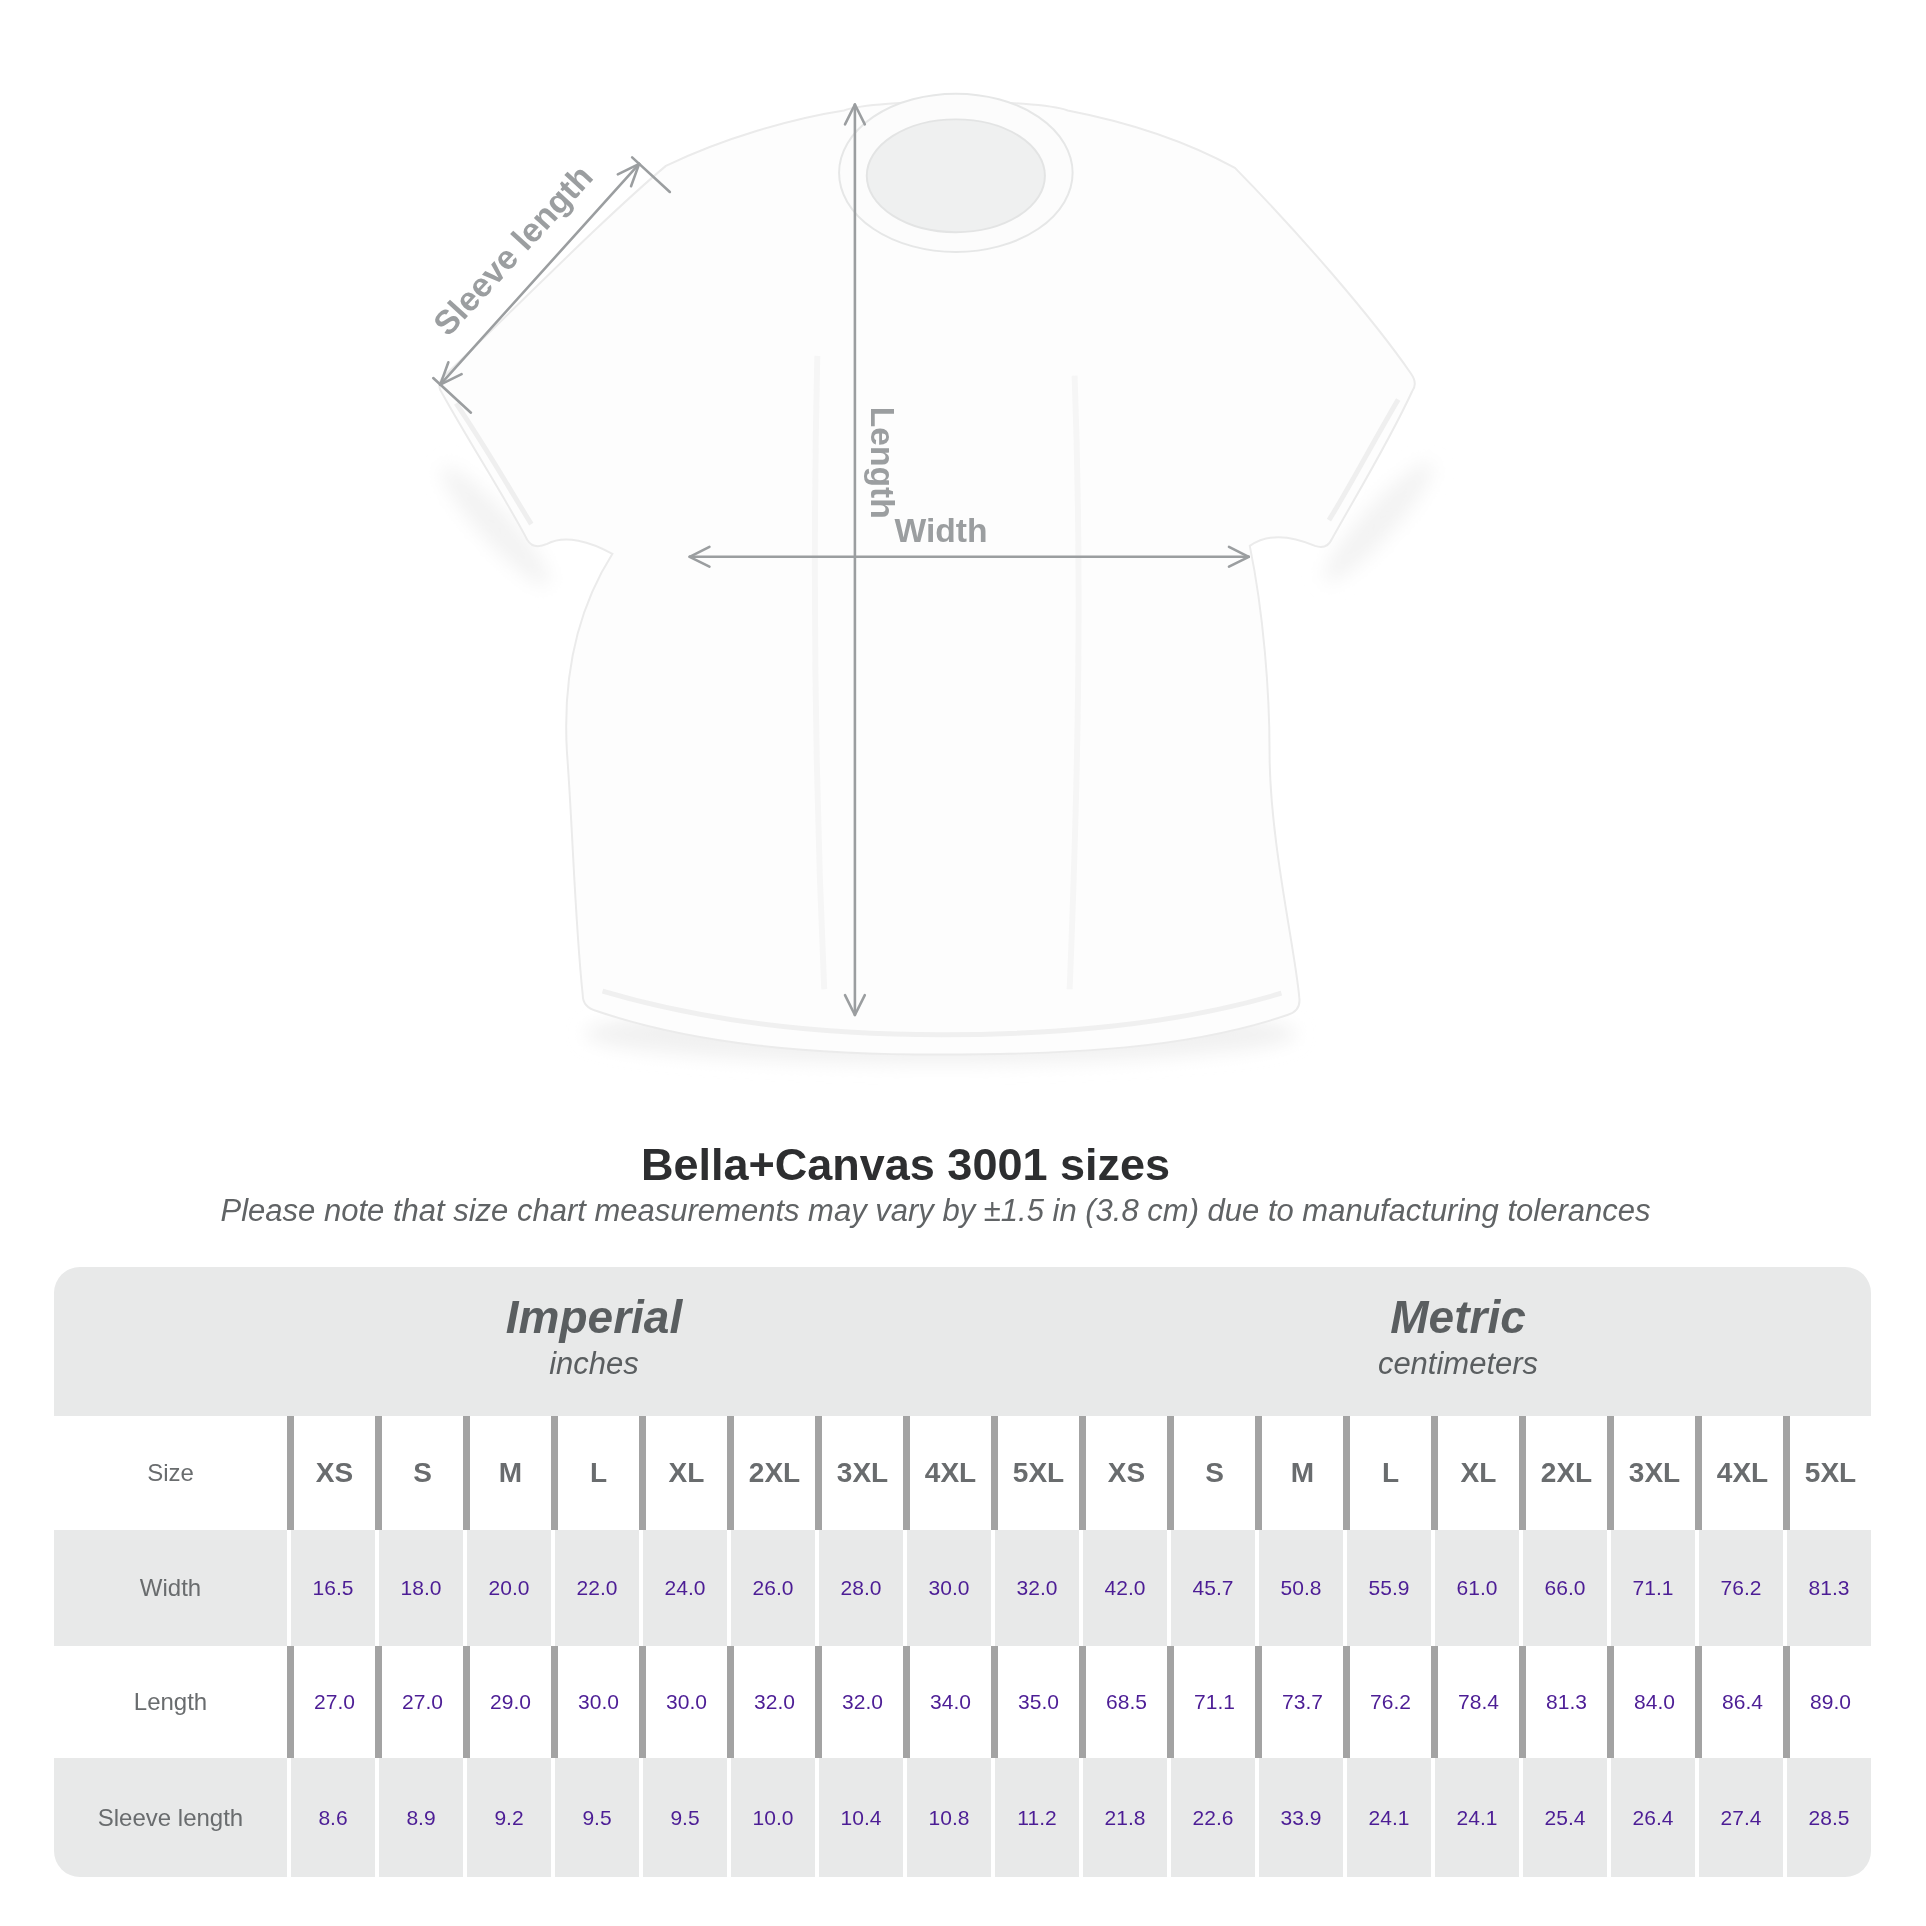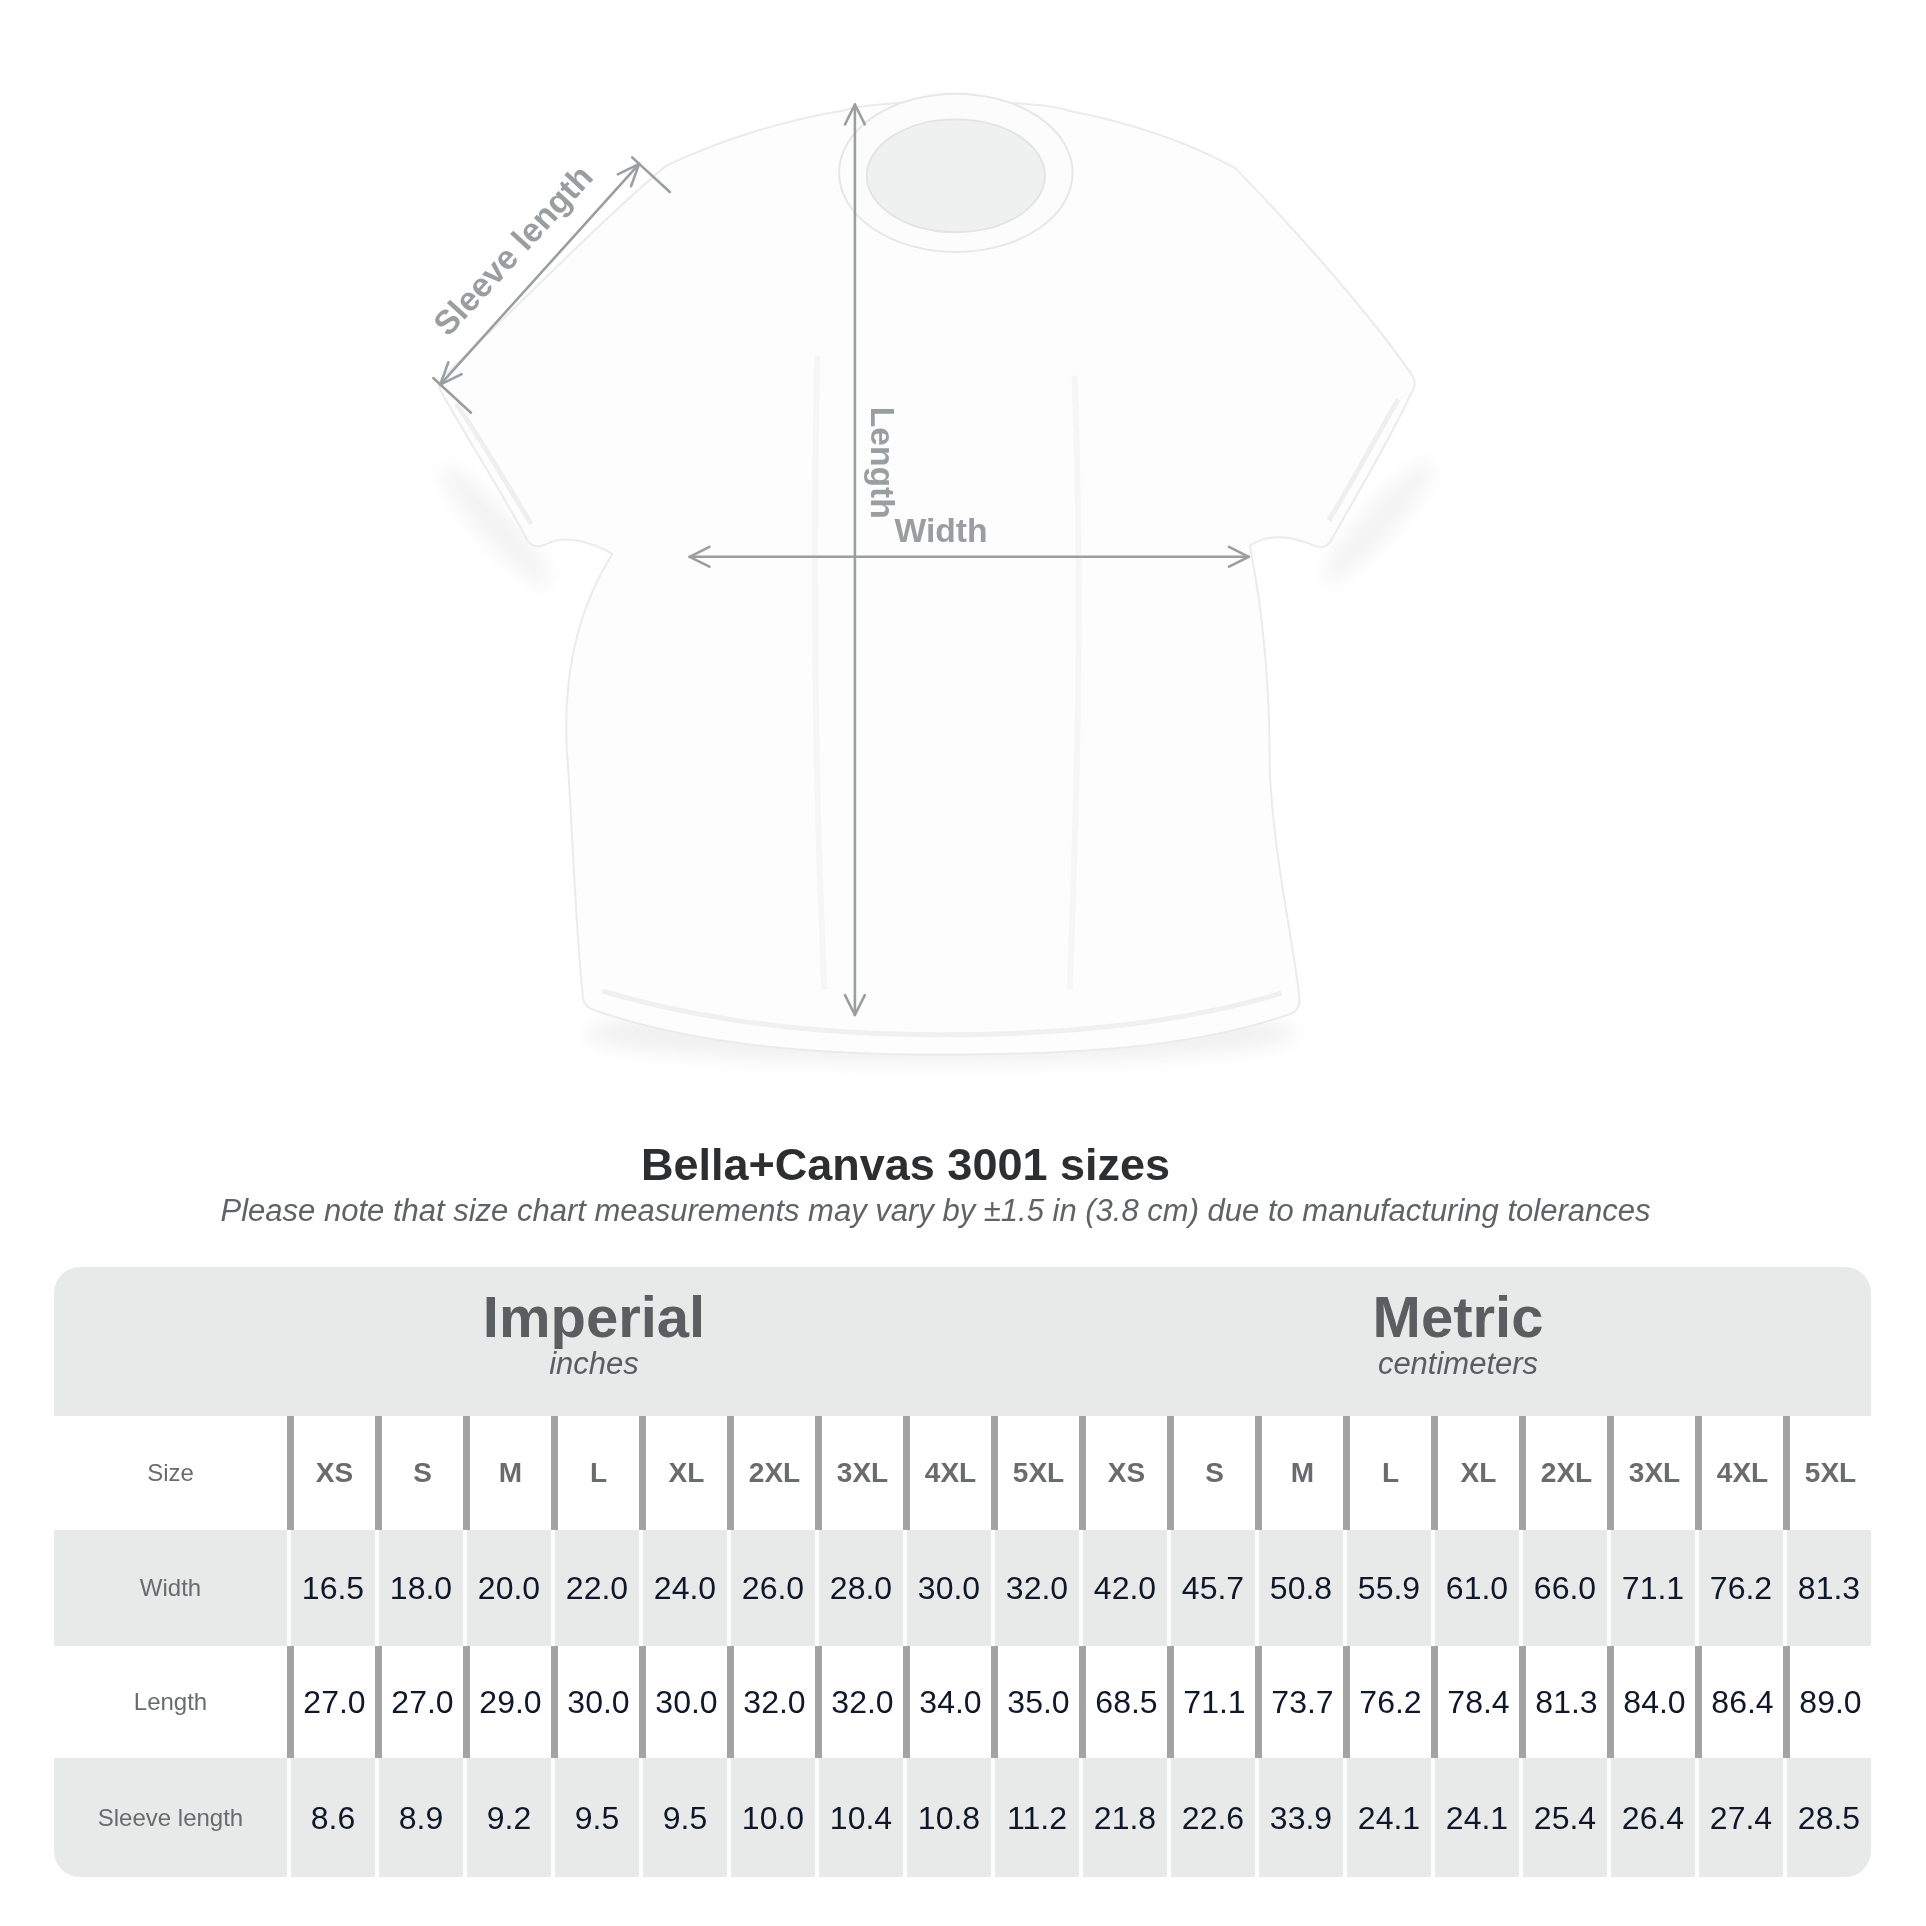--- a/index.html
+++ b/index.html
@@ -24,32 +24,32 @@
   .chart-subtitle{position:absolute;top:1193px;left:0;width:1871px;text-align:center;
     font-size:31px;font-style:italic;color:#606365;}
 
   
   .size-table{position:absolute;left:54px;top:1267px;width:1817px;height:610px;
     border-radius:26px;overflow:hidden;display:grid;
     grid-template-columns:233px repeat(18, 1fr);
     grid-template-rows:149px 114px 116px 112px 120px;}
   .unit-band{grid-column:1 / -1;background:var(--table-band,#e8e9e9);position:relative;}
   .unit-group{position:absolute;top:26px;transform:translateX(-50%);text-align:center;}
-  .unit-label{font-size:58px;line-height:48px;font-weight:bold;
+  .unit-label{font-size:46px;line-height:48px;font-weight:bold;font-style:italic;
     color:var(--accent-text,#5a5e60);}
   .unit-sub{font-size:31px;line-height:34px;margin-top:6px;font-style:italic;
     color:var(--accent-text,#5a5e60);}
   .cell{display:flex;align-items:center;justify-content:center;}
   .row-white{background:#ffffff;}
   .row-gray{background:var(--table-band,#e8e9e9);}
   .cell.row-white:not(.first){border-left:7px solid #a3a3a3;}
   .cell.row-gray:not(.first){border-left:4px solid #ffffff;}
   .cell.hdr{font-size:28px;font-weight:bold;color:#696c6e;}
   .cell.lbl{font-size:24px;font-weight:normal;color:#696c6e;}
-  .cell.val{font-size:32px;color:#0f172a;}
+  .cell.val{font-size:21px;color:#4c1d95;}
 </style>
 </head>
 <body>
 
 <div class="page">
 
   <svg class="shirt-svg" viewBox="0 0 1040 1060">
     <defs>
       <filter id="soft" x="-50%" y="-50%" width="200%" height="200%">
         <feGaussianBlur stdDeviation="9"></feGaussianBlur>

